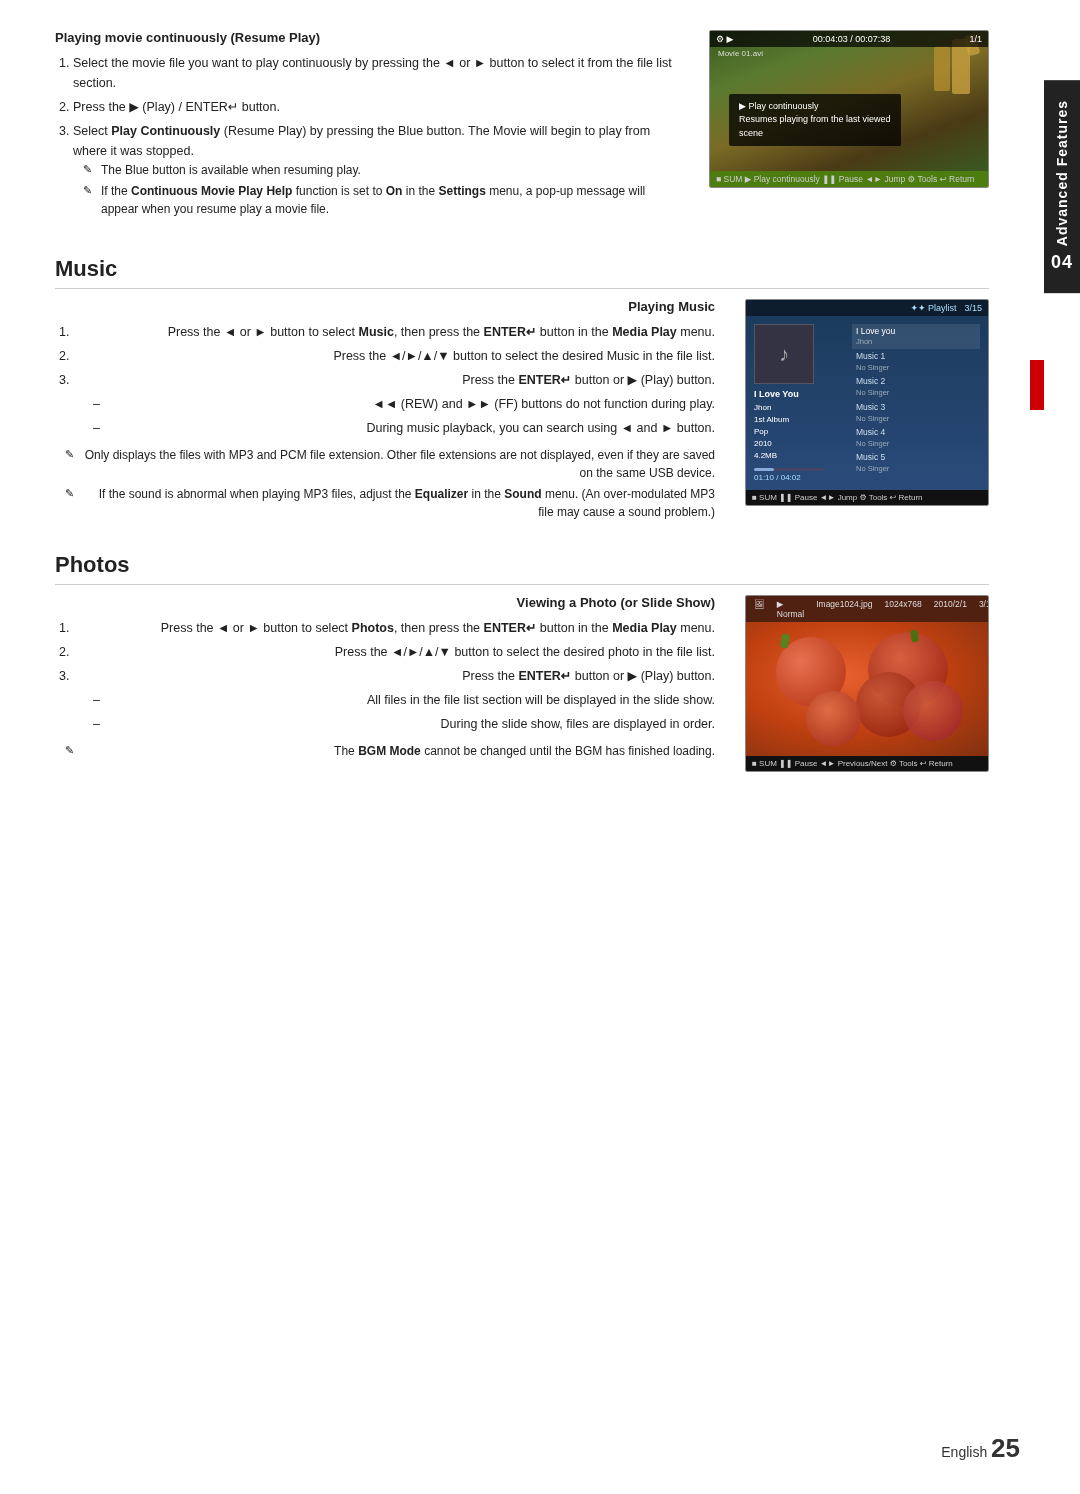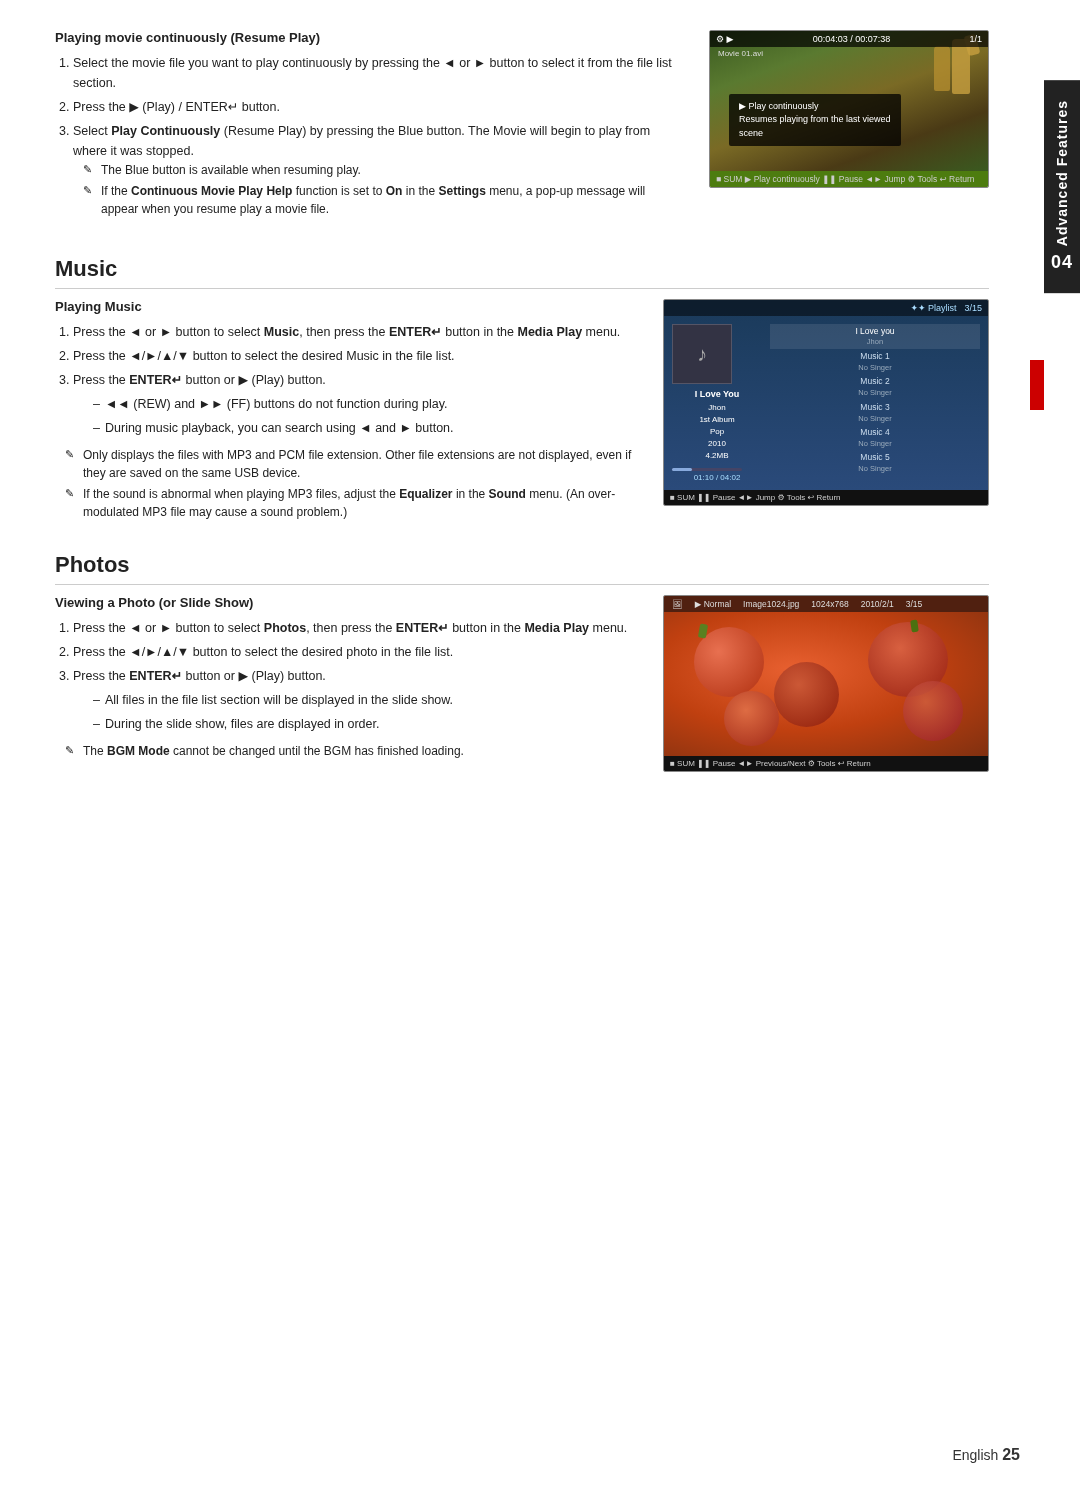--- a/index.html
+++ b/index.html
@@ -186,26 +186,26 @@
     }
 
     .section-body {
       display: flex;
       gap: 30px;
       margin-top: 10px;
     }
 
     .section-body-text {
       flex: 1;
+      text-align: right;
     }
 
     .section-body-image {
-      width: 326px;
+      width: 244px;
       flex-shrink: 0;
-      text-align: center;
     }
 
     
     .music-screen {
       width: 100%;
       border: 1px solid #888;
       border-radius: 2px;
       overflow: hidden;
     }
 
@@ -353,21 +353,21 @@
     
     .page-footer {
       position: absolute;
       bottom: 30px;
       right: 60px;
       font-size: 14px;
       color: #333;
     }
 
     .page-footer .page-num {
-      font-size: 16px;
+      font-size: 26px;
       font-weight: bold;
       color: #333;
     }
 
     
     ul.dash-list {
       list-style: none;
       padding-left: 20px;
       margin: 4px 0;
     }

